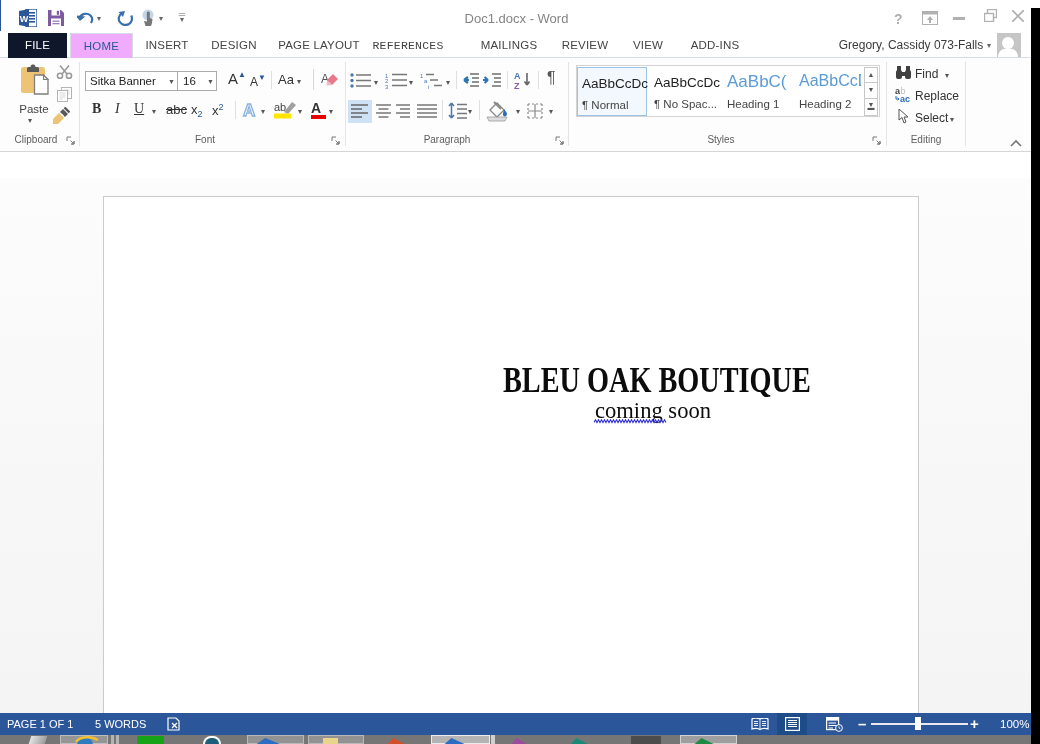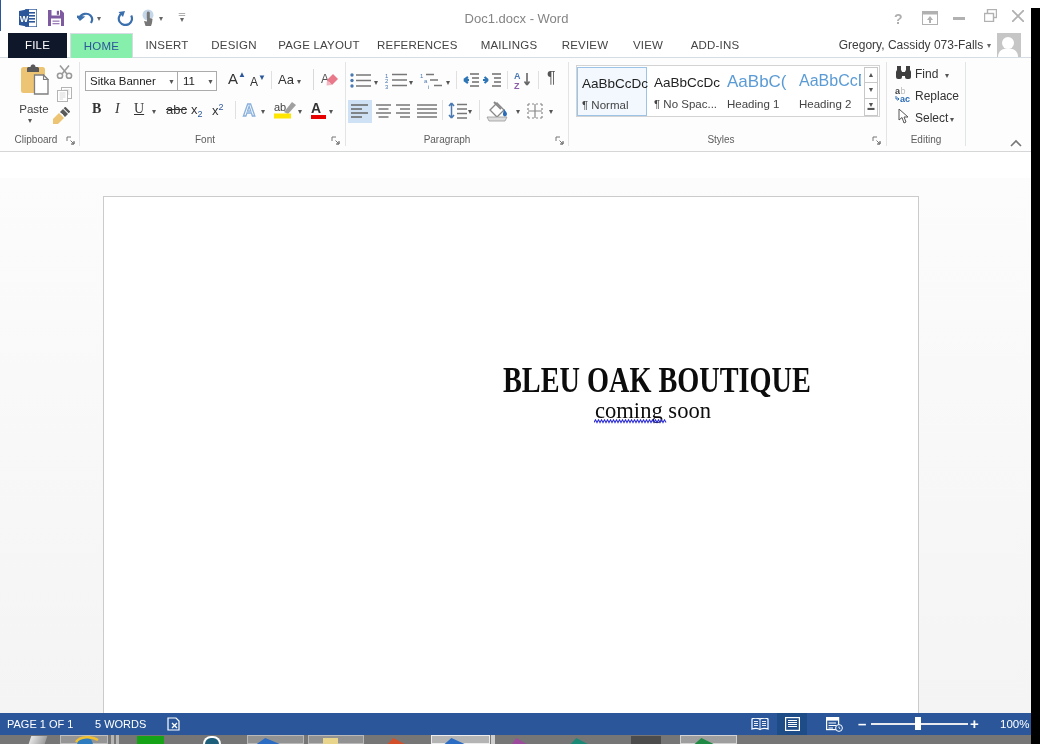--- a/index.html
+++ b/index.html
@@ -11,21 +11,21 @@
 
 #titlebar { position:absolute; left:0; top:0; width:1031px; height:31px; background:#fff; border-left:1px solid #2b579a; }
 #title { position:absolute; left:0; top:11px; width:1031px; text-align:center; font-size:13px; color:#848484; }
 .qat { position:absolute; }
 
 
 #tabrow { position:absolute; left:0; top:31px; width:1031px; height:27px; background:#fff; }
 #tabrow .botline { position:absolute; left:0; bottom:0; width:1031px; height:1px; background:#d5dce4; }
 .tab { position:absolute; top:2px; height:25px; line-height:25px; font-size:11.5px; color:#444; letter-spacing:0.2px; text-align:center; }
 #tab-file { background:#0f172a; color:#fff; top:2px; height:25px; }
-#tab-home { background:#86efac; border:1px solid #d5dce4; border-bottom:none; color:#2b579a; z-index:3; }
+#tab-home { background:#f0abfc; border:1px solid #d5dce4; border-bottom:none; color:#2b579a; z-index:3; }
 
 
 #ribbon { position:absolute; left:0; top:58px; width:1031px; height:94px; background:#fdfdfd; border-bottom:1px solid #d4d6d8; }
 .gsep { position:absolute; top:4px; height:84px; width:1px; background:#e3e4e6; }
 .glabel { position:absolute; top:76px; font-size:10px; color:#5d5d5d; text-align:center; }
 .glauncher { position:absolute; top:78px; width:10px; height:10px; }
 
 
 #warnbar { position:absolute; left:8px; top:152px; width:1023px; height:26px; background:#faf6b8; border-top:1px solid #e3e3e3; border-bottom:1px solid #e9e5ac; }
 #warnbar .shield { position:absolute; left:10px; top:3px; }
@@ -110,21 +110,21 @@
       <path d="M0 0 L12 12 M12 0 L0 12" stroke="#b1b1b1" stroke-width="1.8"></path>
     </svg>
   </div>
   <div id="tabrow">
     <div class="botline"></div>
     <div class="tab" id="tab-file" style="left:8px; width:59px;">FILE</div>
     <div class="tab" id="tab-home" style="left:70px; width:63px;">HOME</div>
     <div class="tab" style="left:142px; width:50px;">INSERT</div>
     <div class="tab" style="left:209px; width:50px;">DESIGN</div>
     <div class="tab" style="left:276px; width:86px;">PAGE LAYOUT</div>
-    <div class="tab" style="left:377px; width:80px;">REFERENCES</div>
+    <div class="tab" style="left:368px; width:80px;font-family:Liberation Mono, monospace;">REFERENCES</div>
     <div class="tab" style="left:478px; width:62px;">MAILINGS</div>
     <div class="tab" style="left:560px; width:50px;">REVIEW</div>
     <div class="tab" style="left:629px; width:38px;">VIEW</div>
     <div class="tab" style="left:687px; width:56px;">ADD-INS</div>
     <div class="tab" style="left:836px; width:150px; color:#3b3b3b; font-size:12px; letter-spacing:0;">Gregory, Cassidy 073-Falls</div>
     <div class="tab" style="left:984px; width:10px; font-size:8px; color:#666;">▾</div>
     <svg style="position:absolute; left:997px; top:2px;" width="24" height="24" viewBox="0 0 24 24">
       <rect width="24" height="24" fill="#c6c6c6"></rect>
       <circle cx="11" cy="10" r="6" fill="#fff"></circle>
       <path d="M1 24 C1 18 5 15.5 11 15.5 C17 15.5 21 18 21 24 Z" fill="#fff"></path>
@@ -186,21 +186,21 @@
       <path d="M7 5 L10 2 L15 7 L12 10 Z" fill="#595959"></path>
       <path d="M11.5 0.5 L13 2 L15 4 L16.5 5.5" stroke="#595959" stroke-width="2.4" fill="none"></path>
       <path d="M8.5 6.5 L10.5 8.5" stroke="#fff" stroke-width="0.8"></path>
     </svg>
 
     <div style="position:absolute; left:85px; top:13px; width:93px; height:20px; background:#fff; border:1px solid #ababab;">
       <div style="position:absolute; left:4px; top:3px; font-size:11.5px; color:#222;">Sitka Banner</div>
       <div style="position:absolute; right:2px; top:6px; font-size:7px; color:#555;">▼</div>
     </div>
     <div style="position:absolute; left:177px; top:13px; width:40px; height:20px; background:#fff; border:1px solid #ababab;">
-      <div style="position:absolute; left:5px; top:3px; font-size:11.5px; color:#222;">11</div>
+      <div style="position:absolute; left:5px; top:3px; font-size:11.5px; color:#222;">16</div>
       <div style="position:absolute; right:2px; top:6px; font-size:7px; color:#555;">▼</div>
     </div>
     <div style="position:absolute; left:228px; top:12px; font-size:15px; color:#333;">A<span style="font-size:8px; color:#2b579a; vertical-align:7px;">▲</span></div>
     <div style="position:absolute; left:250px; top:15px; font-size:12px; color:#333;">A<span style="font-size:8px; color:#2b579a; vertical-align:6px;">▼</span></div>
     <div style="position:absolute; left:271px; top:13px; width:1px; height:18px; background:#e0e0e0;"></div>
     <div style="position:absolute; left:278px; top:14px; font-size:13px; color:#333;">Aa</div>
     <div style="position:absolute; left:297px; top:19px; font-size:8px; color:#555;">▾</div>
     <div style="position:absolute; left:313px; top:11px; width:1px; height:21px; background:#d9d9d9;"></div>
     <svg style="position:absolute; left:321px; top:13px;" width="17" height="17" viewBox="0 0 17 17">
       <text x="0" y="12" font-size="12" fill="#555" font-family="Liberation Sans">A</text>

